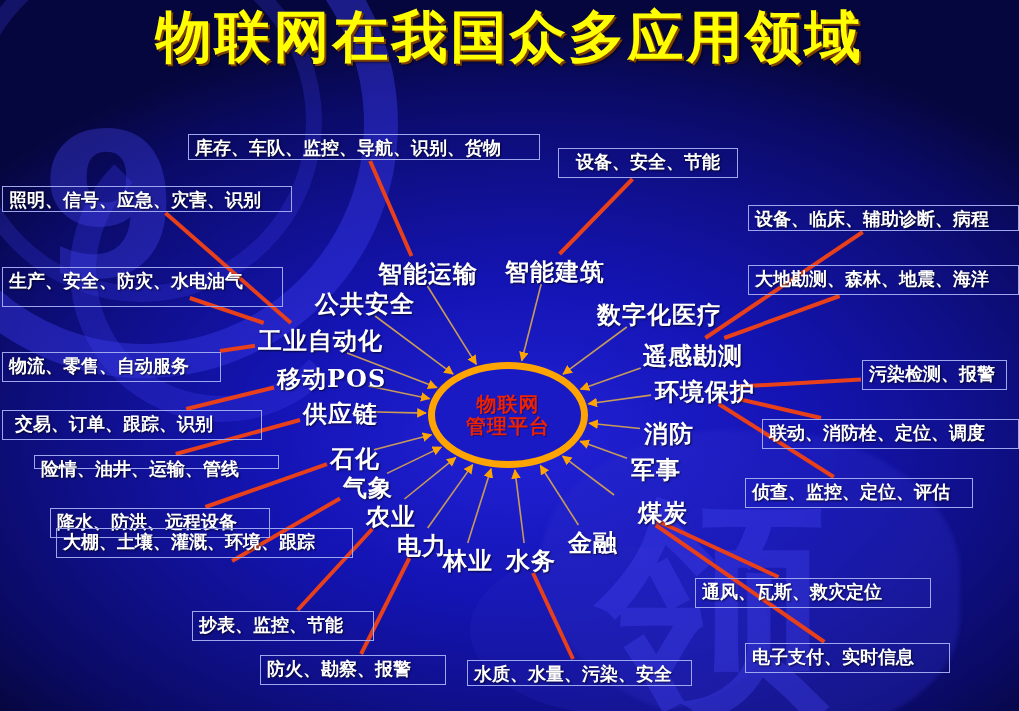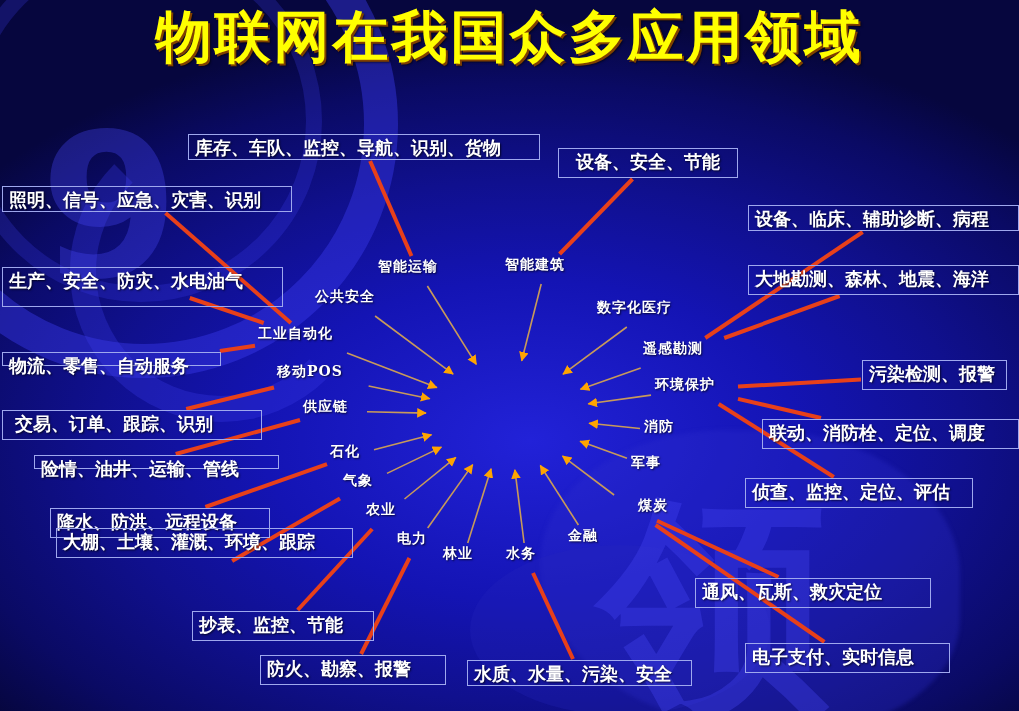--- a/index.html
+++ b/index.html
@@ -62,21 +62,21 @@
     display:flex;flex-direction:column;align-items:center;justify-content:center;
     box-sizing:border-box;
   }
   #hub .hl{
     color:#ee2200;font-size:20px;font-weight:bold;line-height:1.12;
     letter-spacing:1px;text-shadow:1px 1px 0 rgba(0,0,0,.35);
   }
 
   
   .spoke{
-    position:absolute;color:#ffffff;font-size:14px;font-weight:bold;
+    position:absolute;color:#ffffff;font-size:24px;font-weight:bold;
     white-space:nowrap;letter-spacing:1px;
     text-shadow:1px 1px 2px rgba(0,0,0,.7);
     font-family:"DejaVu Serif","Liberation Serif",serif;
   }
 
   
   .dbox{
     position:absolute;color:#ffffff;font-size:18px;font-weight:bold;
     border:1px solid #9fa8ee;
     padding:2px 6px;line-height:1.22;
@@ -141,20 +141,24 @@
       <line x1="833.8" y1="477.0" x2="718.7" y2="404.0" stroke="#e8401a" stroke-width="4" stroke-linecap="butt"></line>
       <line x1="205.4" y1="507.0" x2="327.0" y2="464.1" stroke="#e8401a" stroke-width="4" stroke-linecap="butt"></line>
       <line x1="232.1" y1="561.0" x2="340.0" y2="498.4" stroke="#e8401a" stroke-width="4" stroke-linecap="butt"></line>
       <line x1="778.5" y1="577.0" x2="657.0" y2="520.7" stroke="#e8401a" stroke-width="4" stroke-linecap="butt"></line>
       <line x1="297.7" y1="610.0" x2="372.2" y2="529.0" stroke="#e8401a" stroke-width="4" stroke-linecap="butt"></line>
       <line x1="824.4" y1="642.0" x2="655.6" y2="525.0" stroke="#e8401a" stroke-width="4" stroke-linecap="butt"></line>
       <line x1="361.1" y1="654.0" x2="409.4" y2="558.0" stroke="#e8401a" stroke-width="4" stroke-linecap="butt"></line>
       <line x1="573.0" y1="659.0" x2="533.0" y2="573.0" stroke="#e8401a" stroke-width="4" stroke-linecap="butt"></line>
     </svg>
 
+  <div id="hub">
+    <div class="hl">物联网</div>
+    <div class="hl">管理平台</div>
+  </div>
 
   <div id="spoke-layer">
       <div class="spoke" style="left: 378px; top: 258px;">智能运输</div>
       <div class="spoke" style="left: 505px; top: 256px;">智能建筑</div>
       <div class="spoke" style="left: 315px; top: 288px;">公共安全</div>
       <div class="spoke" style="left: 258px; top: 325px;">工业自动化</div>
       <div class="spoke" style="left: 277px; top: 363px;">移动POS</div>
       <div class="spoke" style="left: 303px; top: 398px;">供应链</div>
       <div class="spoke" style="left: 330px; top: 443px;">石化</div>
       <div class="spoke" style="left: 343px; top: 472px;">气象</div>
@@ -170,21 +174,21 @@
       <div class="spoke" style="left: 643px; top: 340px;">遥感勘测</div>
       <div class="spoke" style="left: 597px; top: 299px;">数字化医疗</div>
     </div>
   <div id="box-layer">
       <div class="dbox clip" style="left: 188px; top: 134px; width: 352px; height: 26px;">库存、车队、监控、导航、识别、货物</div>
       <div class="dbox clip" style="left: 558px; top: 148px; width: 180px; height: 30px; text-align: center;">设备、安全、节能</div>
       <div class="dbox clip" style="left: 2px; top: 186px; width: 290px; height: 26px;">照明、信号、应急、灾害、识别</div>
       <div class="dbox clip" style="left: 748px; top: 205px; width: 271px; height: 26px;">设备、临床、辅助诊断、病程</div>
       <div class="dbox clip" style="left: 2px; top: 267px; width: 281px; height: 40px;">生产、安全、防灾、水电油气</div>
       <div class="dbox clip" style="left: 748px; top: 265px; width: 271px; height: 30px;">大地勘测、森林、地震、海洋</div>
-      <div class="dbox clip" style="left: 2px; top: 352px; width: 219px; height: 14px;">物流、零售、自动服务</div>
+      <div class="dbox clip" style="left: 2px; top: 352px; width: 219px; height: 30px;">物流、零售、自动服务</div>
       <div class="dbox clip" style="left: 862px; top: 360px; width: 145px; height: 30px;">污染检测、报警</div>
       <div class="dbox clip" style="left: 2px; top: 410px; width: 260px; height: 30px; padding-left: 12px;">交易、订单、跟踪、识别</div>
       <div class="dbox clip" style="left: 762px; top: 419px; width: 257px; height: 30px;">联动、消防栓、定位、调度</div>
       <div class="dbox clip" style="left: 2px; top: 455px; width: 245px; height: 14px; margin-left: 32px;">险情、油井、运输、管线</div>
       <div class="dbox clip" style="left: 745px; top: 478px; width: 228px; height: 30px;">侦查、监控、定位、评估</div>
       <div class="dbox clip" style="left: 50px; top: 508px; width: 220px; height: 30px;">降水、防洪、远程设备</div>
       <div class="dbox clip" style="left: 56px; top: 528px; width: 297px; height: 30px;">大棚、土壤、灌溉、环境、跟踪</div>
       <div class="dbox clip" style="left: 695px; top: 578px; width: 236px; height: 30px;">通风、瓦斯、救灾定位</div>
       <div class="dbox clip" style="left: 192px; top: 611px; width: 182px; height: 30px;">抄表、监控、节能</div>
       <div class="dbox clip" style="left: 745px; top: 643px; width: 205px; height: 30px;">电子支付、实时信息</div>

